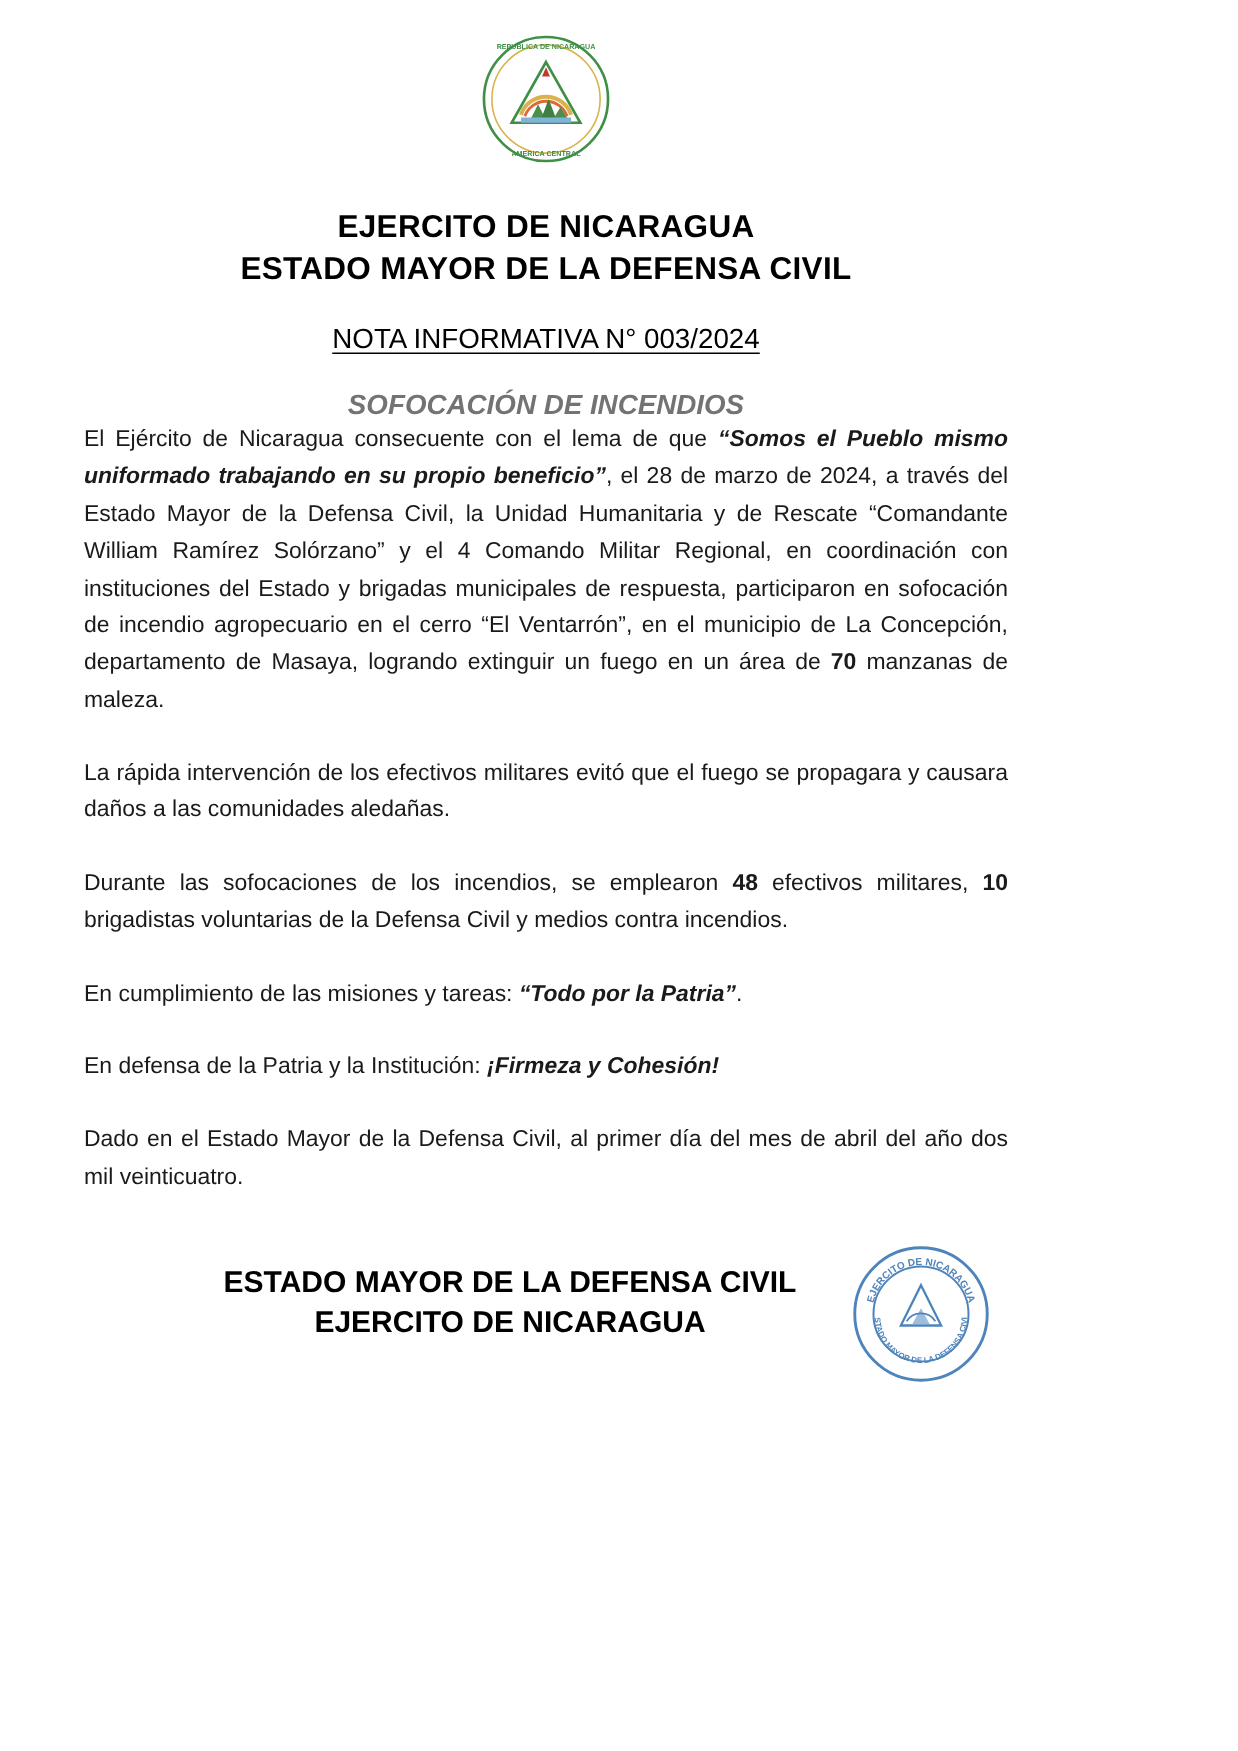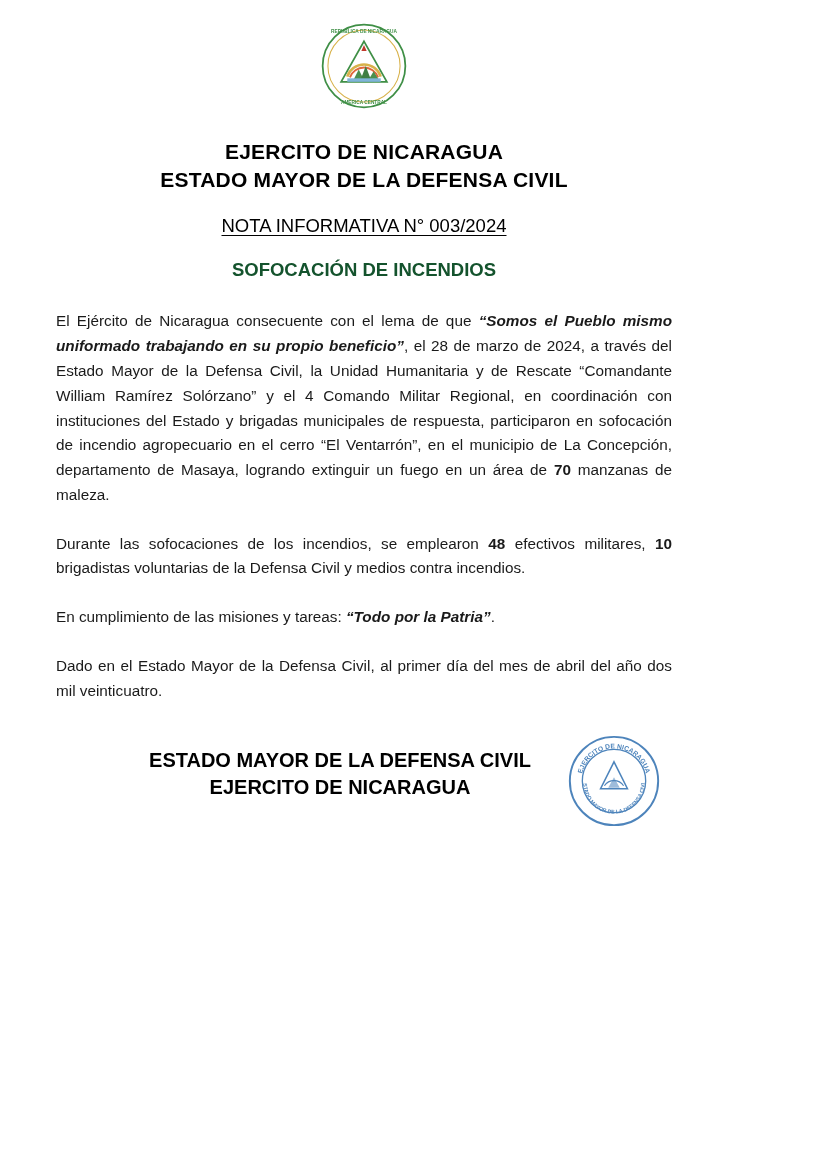--- a/index.html
+++ b/index.html
@@ -52,26 +52,26 @@
     font-size: 18.5px;
     font-weight: normal;
     color: #000;
     text-decoration: underline;
     text-underline-offset: 3px;
   }
   .h-sub {
     margin-top: 22px;
     font-size: 18.5px;
     font-weight: bold;
-    color: #14532d;
+    color: #737373;
+    font-style: italic;
   }
 
   
   .body-wrap {
-    margin-top: 28px;
     padding: 0 8px;
   }
   p.para {
     margin: 0 0 24px 0;
     font-size: 15.3px;
     line-height: 1.62;
     text-align: justify;
     color: #1a1a1a;
   }
   p.para:last-child { margin-bottom: 0; }
@@ -140,26 +140,28 @@
     <div class="h-main">EJERCITO DE NICARAGUA</div>
     <div class="h-main">ESTADO MAYOR DE LA DEFENSA CIVIL</div>
     <div class="h-note">NOTA INFORMATIVA N° 003/2024</div>
     <div class="h-sub">SOFOCACIÓN DE INCENDIOS</div>
   </div>
 
   <div class="body-wrap">
 
     <p class="para"><span>El Ejército de Nicaragua consecuente con el lema de que </span><span class="bi">“Somos el Pueblo mismo uniformado trabajando en su propio beneficio”</span><span>, el 28 de marzo de 2024, a través del Estado Mayor de la Defensa Civil, la Unidad Humanitaria y de Rescate “Comandante William Ramírez Solórzano” y el 4 Comando Militar Regional, en coordinación con instituciones del Estado y brigadas municipales de respuesta, participaron en sofocación de incendio agropecuario en el cerro “El Ventarrón”, en el municipio de La Concepción, departamento de Masaya, logrando extinguir un fuego en un área de </span><span class="b">70</span><span> manzanas de maleza.</span></p>
 
+    <p class="para">La rápida intervención de los efectivos militares evitó que el fuego se propagara y causara daños a las comunidades aledañas.</p>
 
 
     <p class="para"><span>Durante las sofocaciones de los incendios, se emplearon </span><span class="b">48</span><span> efectivos militares, </span><span class="b">10</span><span> brigadistas voluntarias de la Defensa Civil y medios contra incendios.</span></p>
 
     <p class="para"><span>En cumplimiento de las misiones y tareas: </span><span class="bi">“Todo por la Patria”</span><span>.</span></p>
 
+    <p class="para"><span>En defensa de la Patria y la Institución: </span><span class="bi">¡Firmeza y Cohesión!</span></p>
 
     <p class="para">Dado en el Estado Mayor de la Defensa Civil, al primer día del mes de abril del año dos mil veinticuatro.</p>
   </div>
 
   <div class="sign-area">
     <div class="sign-text">
       <div>ESTADO MAYOR DE LA DEFENSA CIVIL</div>
       <div>EJERCITO DE NICARAGUA</div>
     </div>
     <div class="seal">

